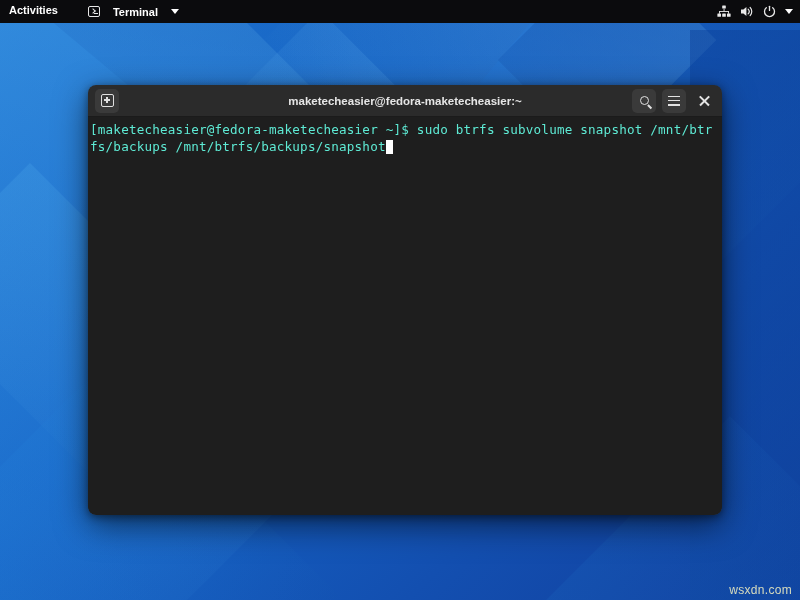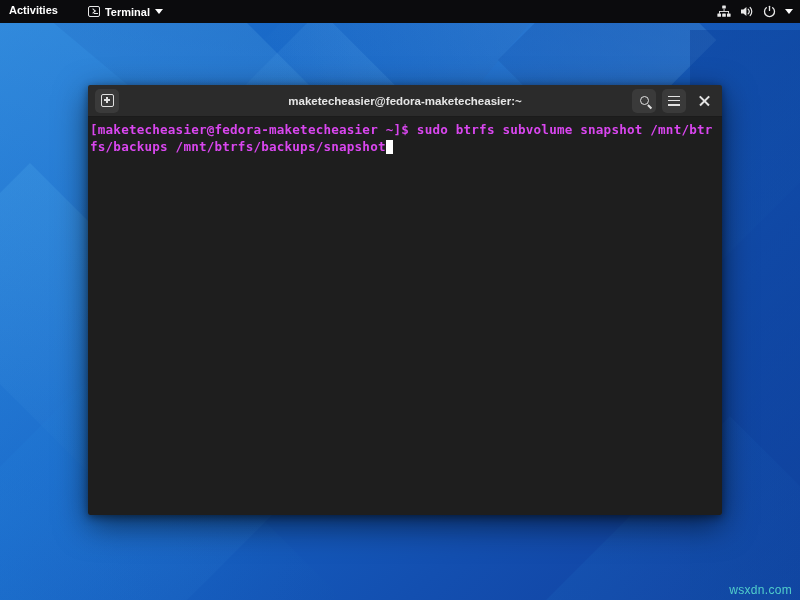--- a/index.html
+++ b/index.html
@@ -93,21 +93,21 @@
   #activities {
     padding: 0 10px 0 9px;
     height: 26px;
     line-height: 23px;
     cursor: pointer;
     white-space: nowrap;
   }
   #app-menu {
     display: flex;
     align-items: center;
-    gap: 5px;
+    gap: 13px;
     padding: 0 8px;
     height: 23px;
     cursor: pointer;
     margin-left: 12px;
   }
   .term-glyph {
     width: 12px; height: 11px;
     border: 1.3px solid #e8e8e8;
     border-radius: 2px;
     position: relative;
@@ -155,21 +155,21 @@
     gap: 9px;
     height: 23px;
   }
   .tray-ico { display: block; }
 
   
   #terminal-window {
     position: absolute;
     left: 88px; top: 85px;
     width: 634px; height: 430px;
-    border-radius: 2px;
+    border-radius: 8px;
     overflow: hidden;
     box-shadow: 0 10px 32px rgba(0,0,0,0.55), 0 2px 8px rgba(0,0,0,0.45);
     z-index: 30;
     display: flex;
     flex-direction: column;
   }
   #titlebar {
     height: 32px;
     background: #2b2b2b;
     border-bottom: 1px solid #1b1b1b;
@@ -260,48 +260,47 @@
 
   
   #term-body {
     flex: 1;
     background: #1e1e1e;
     position: relative;
     overflow: hidden;
   }
   #term-text {
     padding: 4px 8px 0 2px;
-    color: #d946ef;
+    color: #5eead4;
     font-family: "DejaVu Sans Mono", "Liberation Mono", monospace;
     font-size: 12.6px;
     line-height: 17px;
     white-space: pre-wrap;
     word-break: break-all;
     letter-spacing: 0.2px;
-    font-weight: bold;
   }
   #cursor-block {
     display: inline-block;
     width: 7.6px;
     height: 14px;
     background: #ffffff;
     vertical-align: -2.5px;
   }
   #scrollbar-track {
     position: absolute;
     right: 0; top: 0;
     width: 11px; height: 100%;
     background: transparent;
   }
 
   
   #watermark {
     position: absolute;
     right: 8px; bottom: 3px;
-    color: #5eead4;
+    color: #fef9c3;
     font-size: 12px;
     font-family: "Liberation Sans", sans-serif;
     opacity: 0.82;
     z-index: 35;
     letter-spacing: 0.3px;
   }
 </style>
 </head>
 <body>
 

